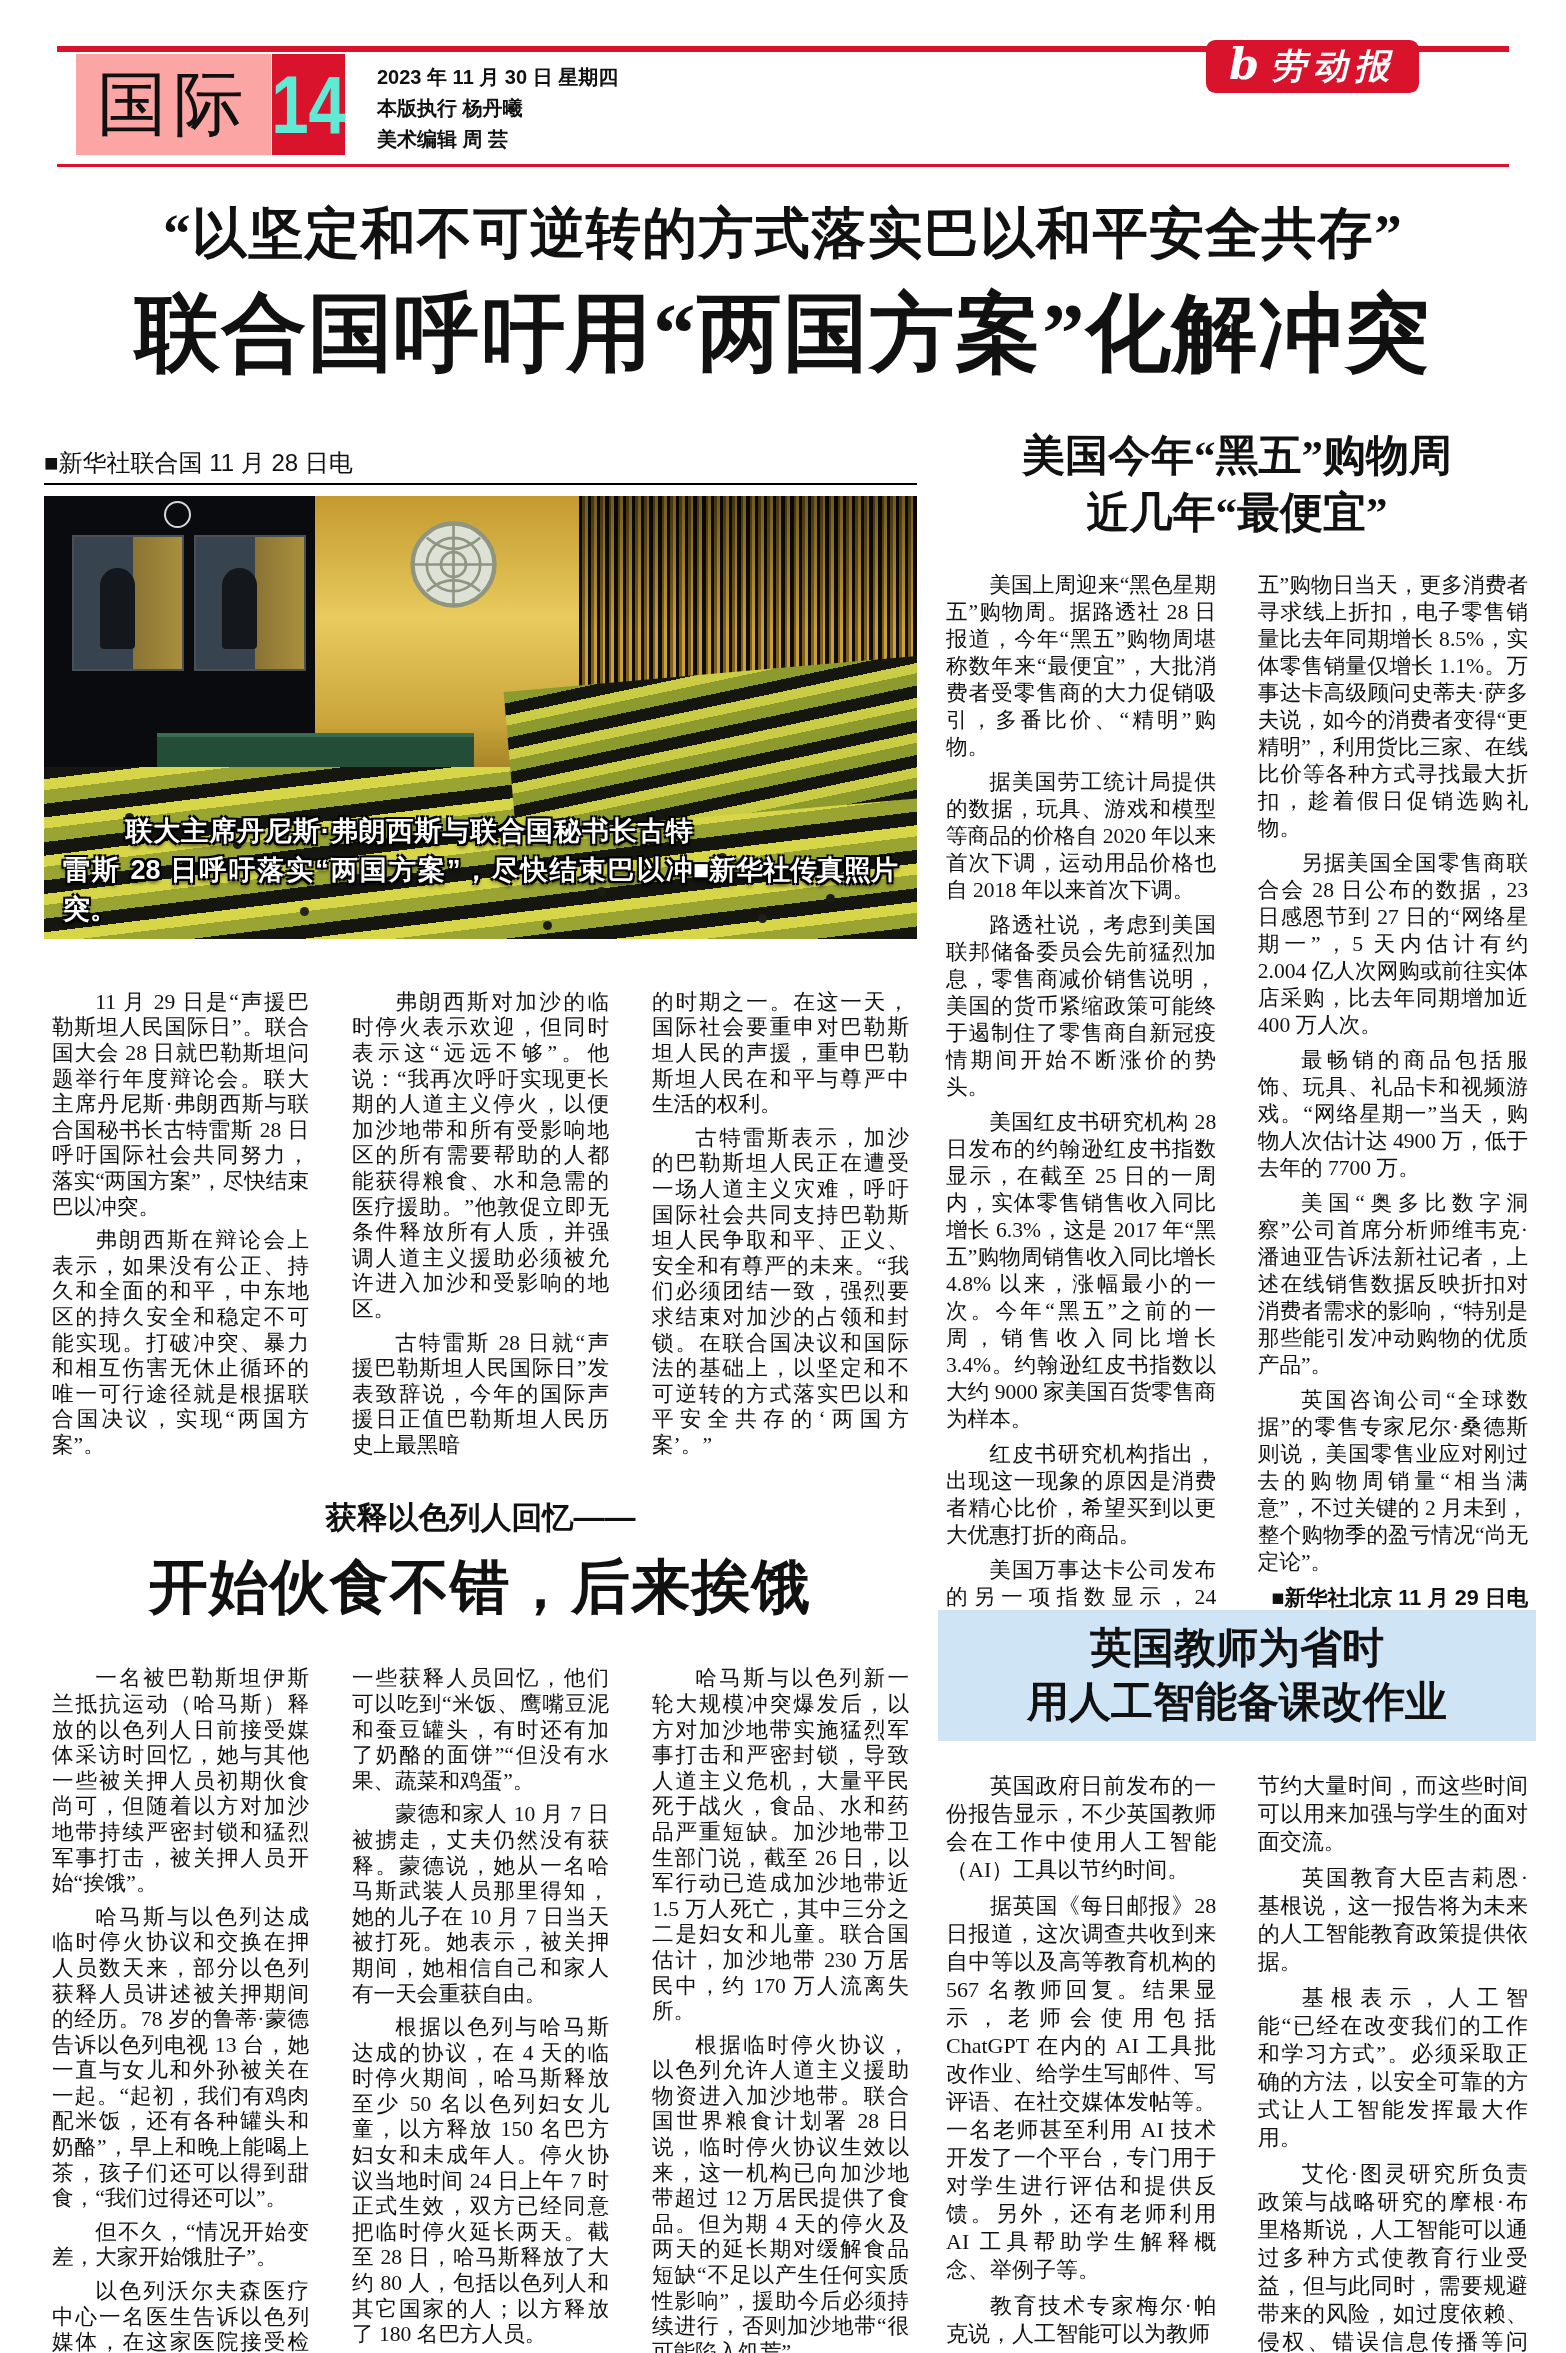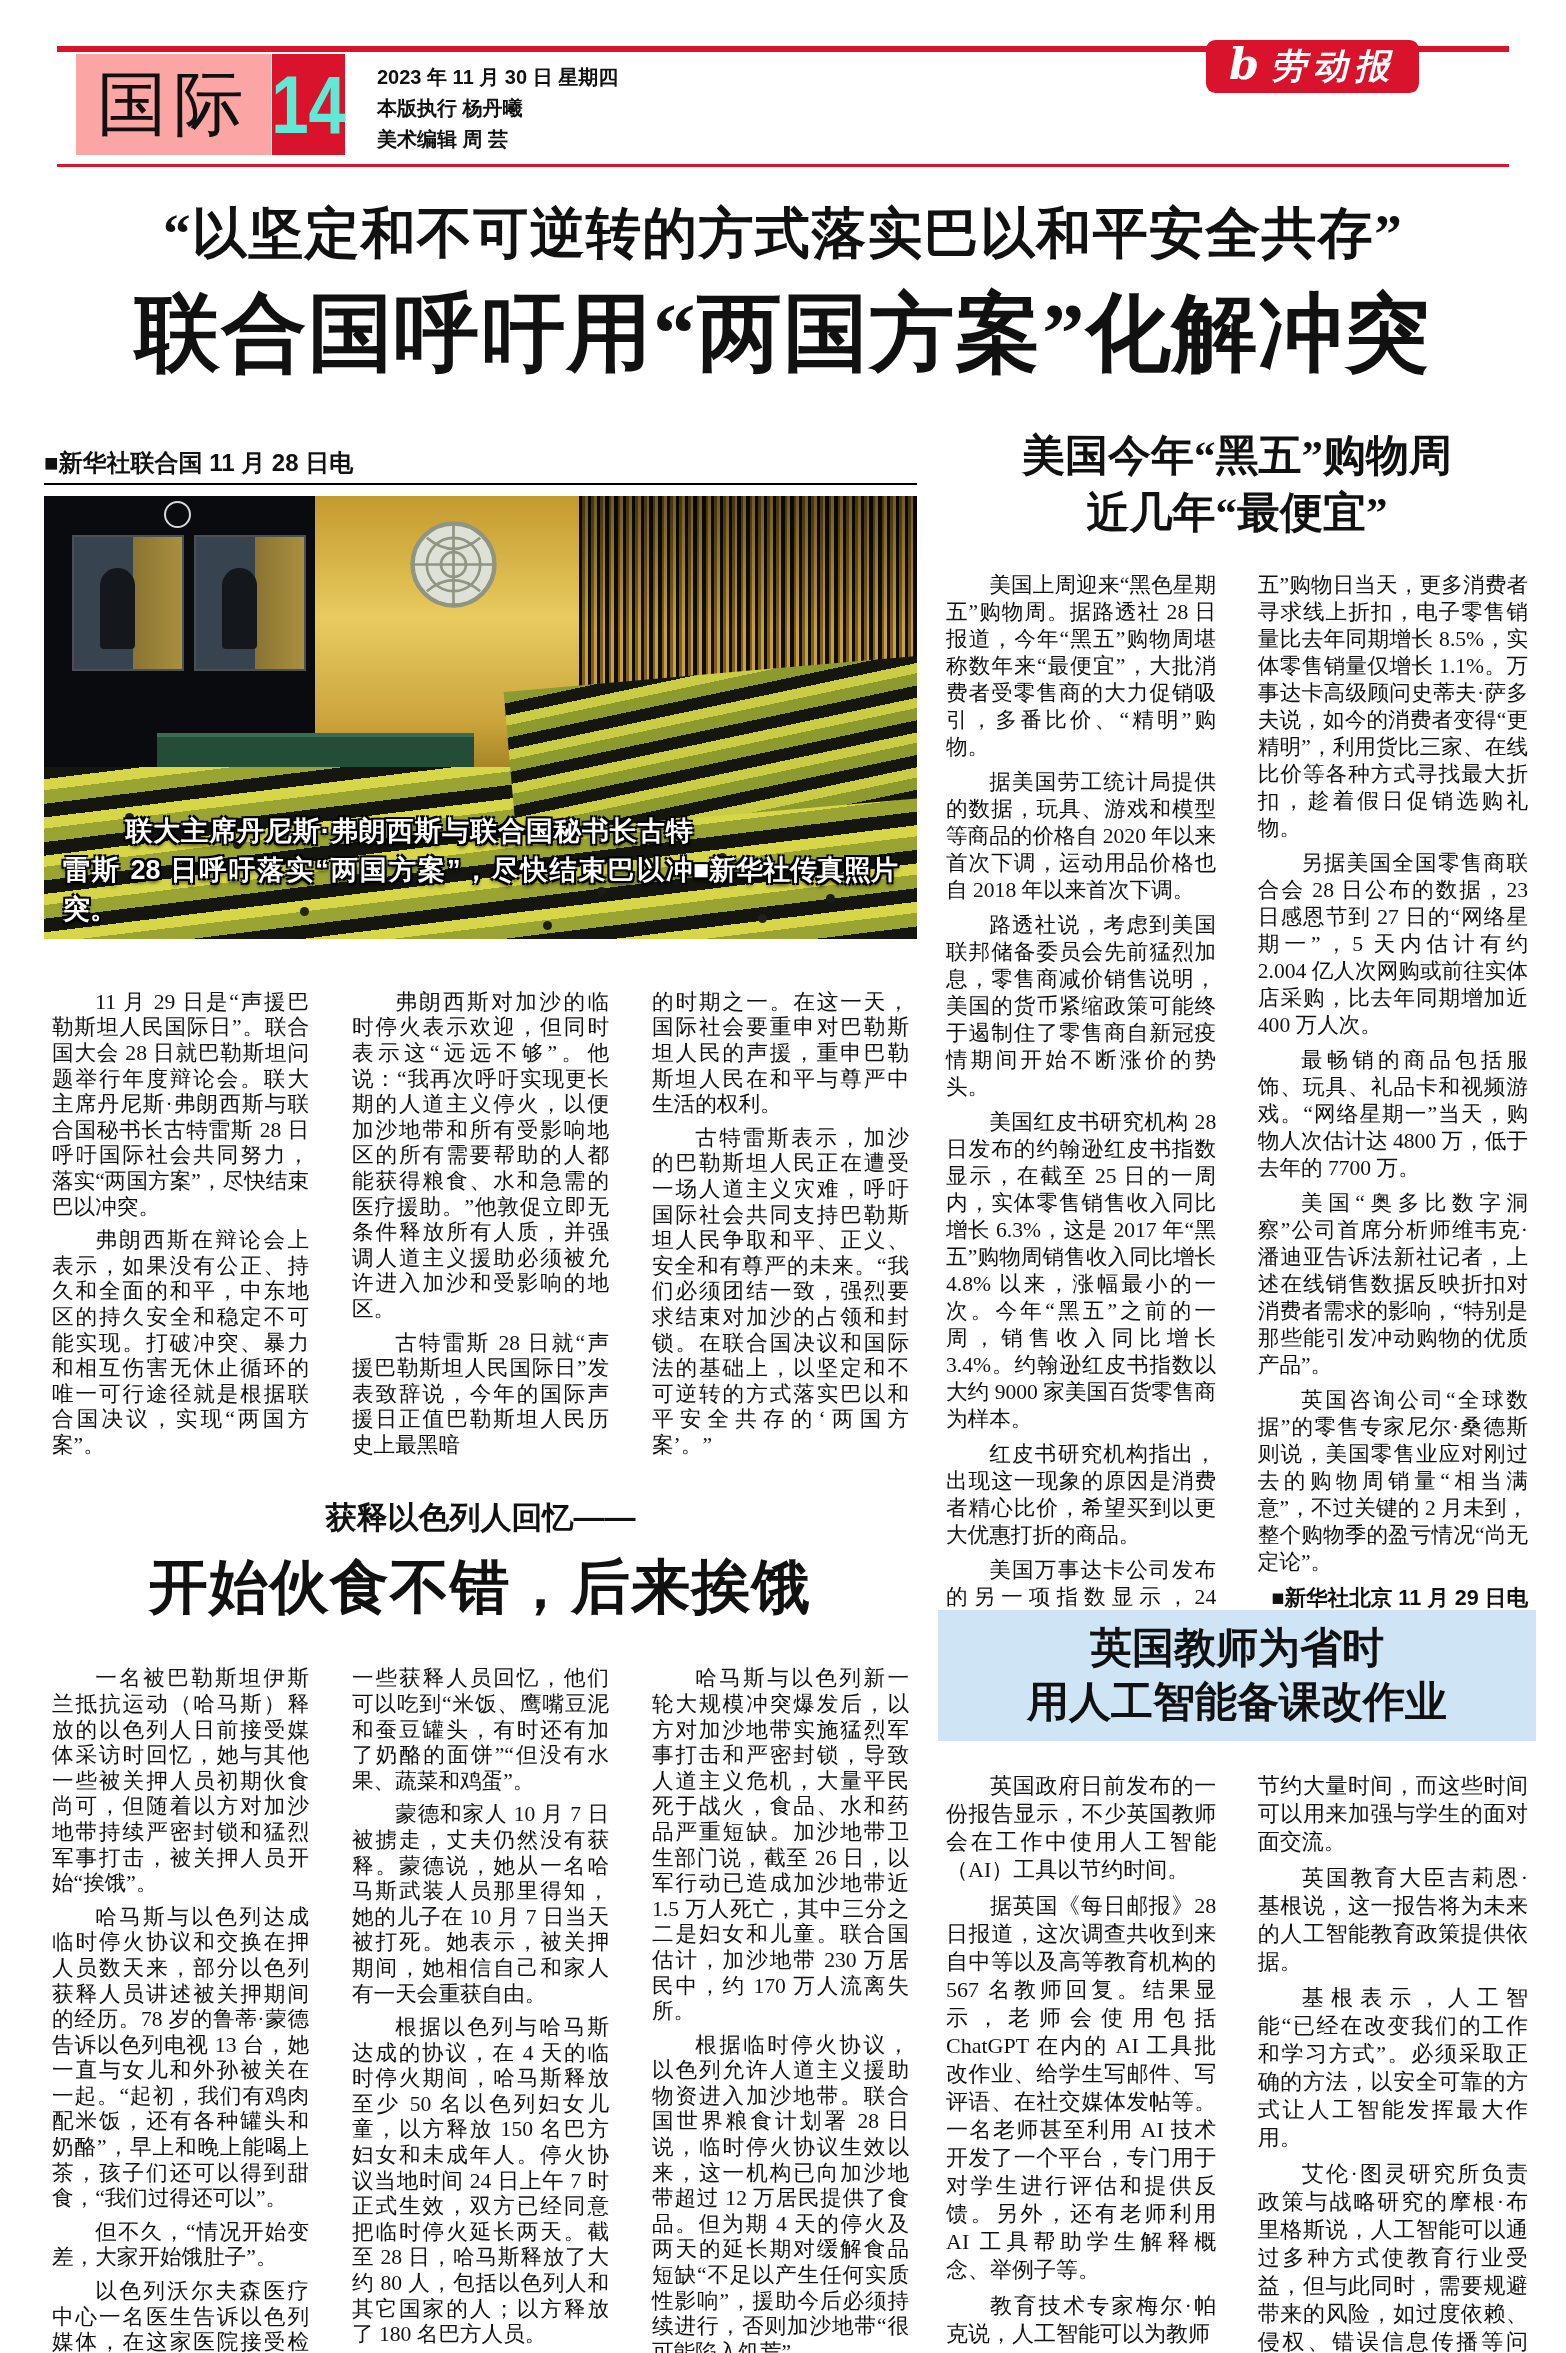--- a/index.html
+++ b/index.html
@@ -34,21 +34,21 @@
   .cols2{gap:25.6px;}
   .col p{margin:8px;text-indent:2em;text-align:justify;}
   .col p.cont{text-indent:0;}
   .col p.colophon{text-indent:0;text-align:right;font-family:"Liberation Sans", sans-serif;
         font-weight:bold;margin-top:1.3px;}
   .bt-sm p{font-size:21.6px;line-height:25.6px;}
   .bt-lg p{font-size:21.6px;line-height:27px;}
   .bt-ai p{font-size:22px;line-height:28px;}
   
   .lead-block{position:absolute;left:44px;top:447px;width:873px;}
-  .lead-byline{font-family:"Liberation Sans", sans-serif;font-weight:bold;font-size:24px;height:36px;}
+  .lead-byline{font-family:"Liberation Sans", sans-serif;font-weight:normal;font-size:24px;height:36px;}
   .byline-rule{height:2px;background:#000;}
   .photo{position:relative;margin-top:10.8px;width:873px;height:443px;background:#181a12;overflow:hidden;}
   .lead-cols{margin-top:43px;}
   
   .ph-screens{position:absolute;left:0;top:0;width:271px;height:275px;background:#0a0b0f;}
   .ph-ring{position:absolute;left:120px;top:5.4px;width:23px;height:23px;border:2.7px solid #d9d9d9;border-radius:50%;}
   .ph-screen{position:absolute;top:39px;width:108px;height:132px;border:2px solid #4a4f55;
         background:linear-gradient(90deg,#37434e 0%,#37434e 55%,#8a7434 55%,#a98f3e 100%);}
   .ph-screen.s1{left:28px;}
   .ph-screen.s2{left:150px;}
@@ -175,21 +175,21 @@
           <p>美国上周迎来“黑色星期五”购物周。据路透社 28 日报道，今年“黑五”购物周堪称数年来“最便宜”，大批消费者受零售商的大力促销吸引，多番比价、“精明”购物。</p>
           <p>据美国劳工统计局提供的数据，玩具、游戏和模型等商品的价格自 2020 年以来首次下调，运动用品价格也自 2018 年以来首次下调。</p>
           <p>路透社说，考虑到美国联邦储备委员会先前猛烈加息，零售商减价销售说明，美国的货币紧缩政策可能终于遏制住了零售商自新冠疫情期间开始不断涨价的势头。</p>
           <p>美国红皮书研究机构 28 日发布的约翰逊红皮书指数显示，在截至 25 日的一周内，实体零售销售收入同比增长 6.3%，这是 2017 年“黑五”购物周销售收入同比增长 4.8% 以来，涨幅最小的一次。今年“黑五”之前的一周，销售收入同比增长 3.4%。约翰逊红皮书指数以大约 9000 家美国百货零售商为样本。</p>
           <p>红皮书研究机构指出，出现这一现象的原因是消费者精心比价，希望买到以更大优惠打折的商品。</p>
           <p>美国万事达卡公司发布的另一项指数显示，24 日“黑</p>
         </div>
       <div class="col">
           <p class="cont">五”购物日当天，更多消费者寻求线上折扣，电子零售销量比去年同期增长 8.5%，实体零售销量仅增长 1.1%。万事达卡高级顾问史蒂夫·萨多夫说，如今的消费者变得“更精明”，利用货比三家、在线比价等各种方式寻找最大折扣，趁着假日促销选购礼物。</p>
           <p>另据美国全国零售商联合会 28 日公布的数据，23 日感恩节到 27 日的“网络星期一”，5 天内估计有约 2.004 亿人次网购或前往实体店采购，比去年同期增加近 400 万人次。</p>
-          <p>最畅销的商品包括服饰、玩具、礼品卡和视频游戏。“网络星期一”当天，购物人次估计达 4800 万，低于去年的 7700 万。</p>
+          <p>最畅销的商品包括服饰、玩具、礼品卡和视频游戏。“网络星期一”当天，购物人次估计达 4900 万，低于去年的 7700 万。</p>
           <p>美国“奥多比数字洞察”公司首席分析师维韦克·潘迪亚告诉法新社记者，上述在线销售数据反映折扣对消费者需求的影响，“特别是那些能引发冲动购物的优质产品”。</p>
           <p>英国咨询公司“全球数据”的零售专家尼尔·桑德斯则说，美国零售业应对刚过去的购物周销量“相当满意”，不过关键的 2 月未到，整个购物季的盈亏情况“尚无定论”。</p>
           <p class="colophon">■新华社北京 11 月 29 日电</p>
         </div>
     </div>
   </section>
 
   <section class="hostage-block">
     <div class="hz-kicker">获释以色列人回忆——</div>
     <h2 class="hz-title">开始伙食不错，后来挨饿</h2>

